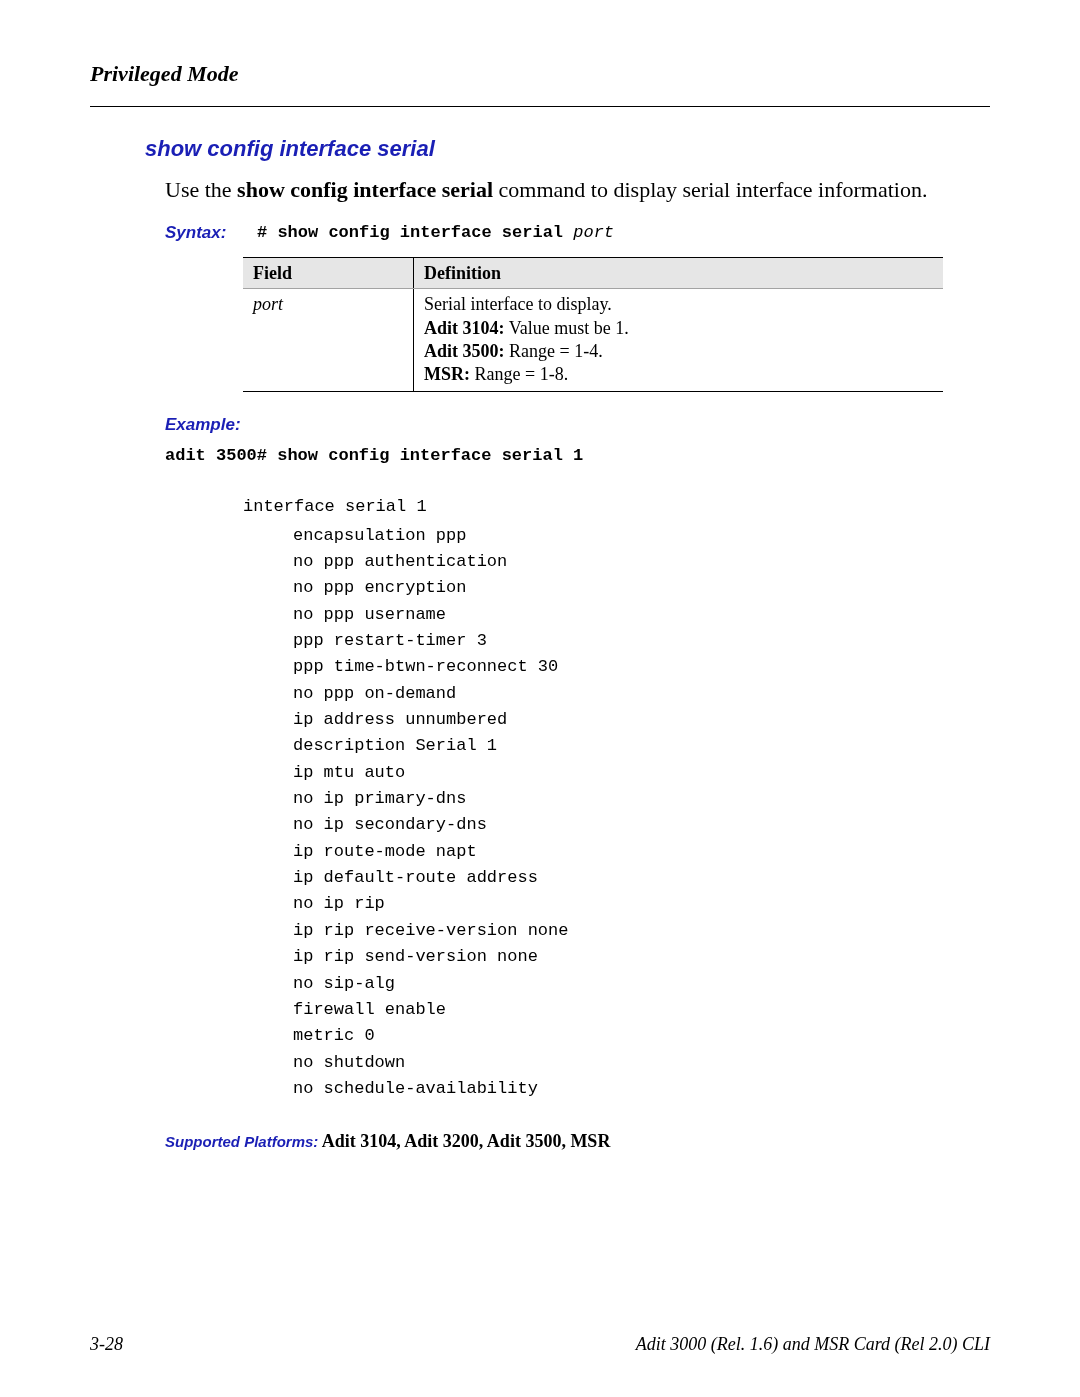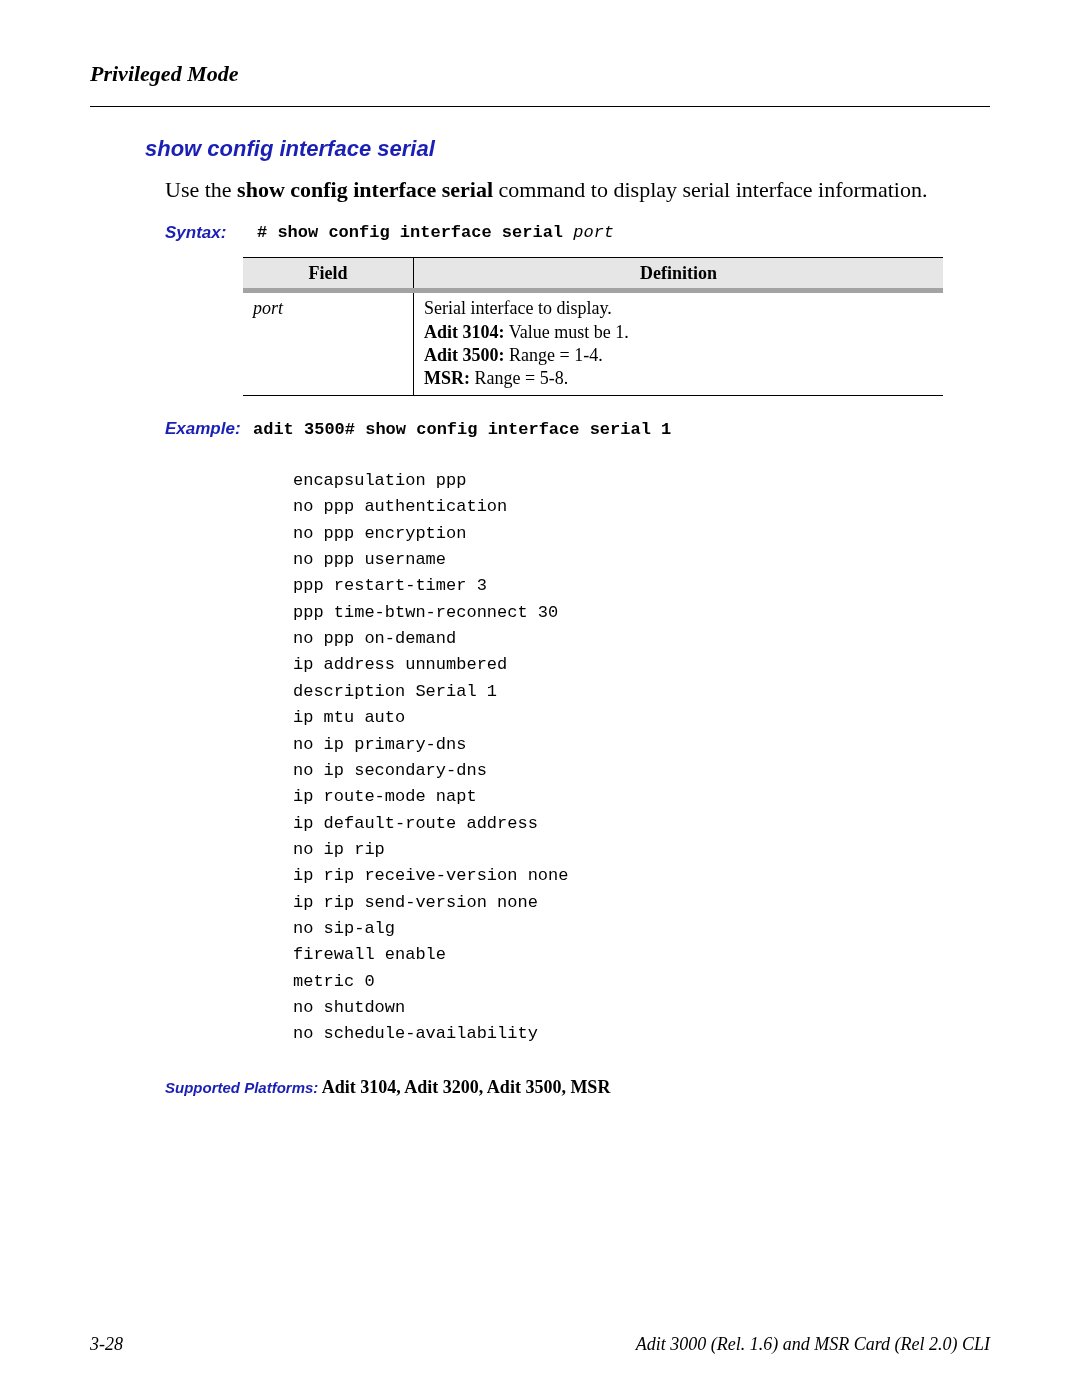--- a/index.html
+++ b/index.html
@@ -72,24 +72,24 @@
   }
   .tbl {
     margin-left: 98px;
     margin-top: 8px;
     border-collapse: collapse;
     width: 700px;
   }
   .tbl th {
     background: #e6e6e6;
     font-weight: bold;
-    text-align: center;
+    text-align: left;
     padding: 4px 10px;
     border-top: 1px solid #000;
-    border-bottom: 5px solid #a3a3a3;
+    border-bottom: 1px solid #a3a3a3;
     font-size: 18px;
   }
   .tbl th.col1 {
     width: 150px;
     border-right: 1px solid #000;
   }
   .tbl td {
     padding: 4px 10px;
     vertical-align: top;
     font-size: 18px;
@@ -101,20 +101,21 @@
   }
   .defs div { line-height: 1.3; }
   .defs b { font-weight: bold; }
   .example-row {
     margin-left: 20px;
     margin-top: 22px;
     margin-bottom: 28px;
     display: flex;
     align-items: baseline;
     gap: 10px;
+    flex-direction: column;
   }
   .code-output {
     margin-left: 98px;
     font-family: "Courier New", Courier, monospace;
     font-size: 17px;
     line-height: 1.55;
   }
   .code-output .head {
     margin-left: 0;
     margin-bottom: 2px;
@@ -178,33 +179,34 @@
         <th class="col1">Field</th>
         <th>Definition</th>
       </tr>
       <tr>
         <td class="col1">port</td>
         <td>
           <div class="defs">
             <div>Serial interface to display.</div>
             <div><b>Adit 3104:</b><span>  Value must be 1.</span></div>
             <div><b>Adit 3500:</b><span>  Range = 1-4.</span></div>
-            <div><b>MSR:</b><span>  Range = 5-8.</span></div>
+            <div><b>MSR:</b><span>  Range = 1-8.</span></div>
           </div>
         </td>
       </tr>
     </tbody>
       </table>
 
     <div class="example-row">
       <span class="kw-label">Example:</span>
       <span class="kw-code">adit 3500# show config interface serial 1</span>
     </div>
 
     <div class="code-output">
+      <div class="head">interface serial 1</div>
       <div class="ind">encapsulation ppp</div>
       <div class="ind">no ppp authentication</div>
       <div class="ind">no ppp encryption</div>
       <div class="ind">no ppp username</div>
       <div class="ind">ppp restart-timer 3</div>
       <div class="ind">ppp time-btwn-reconnect  30</div>
       <div class="ind">no ppp on-demand</div>
       <div class="ind">ip address unnumbered</div>
       <div class="ind">description Serial 1</div>
       <div class="ind">ip mtu auto</div>

